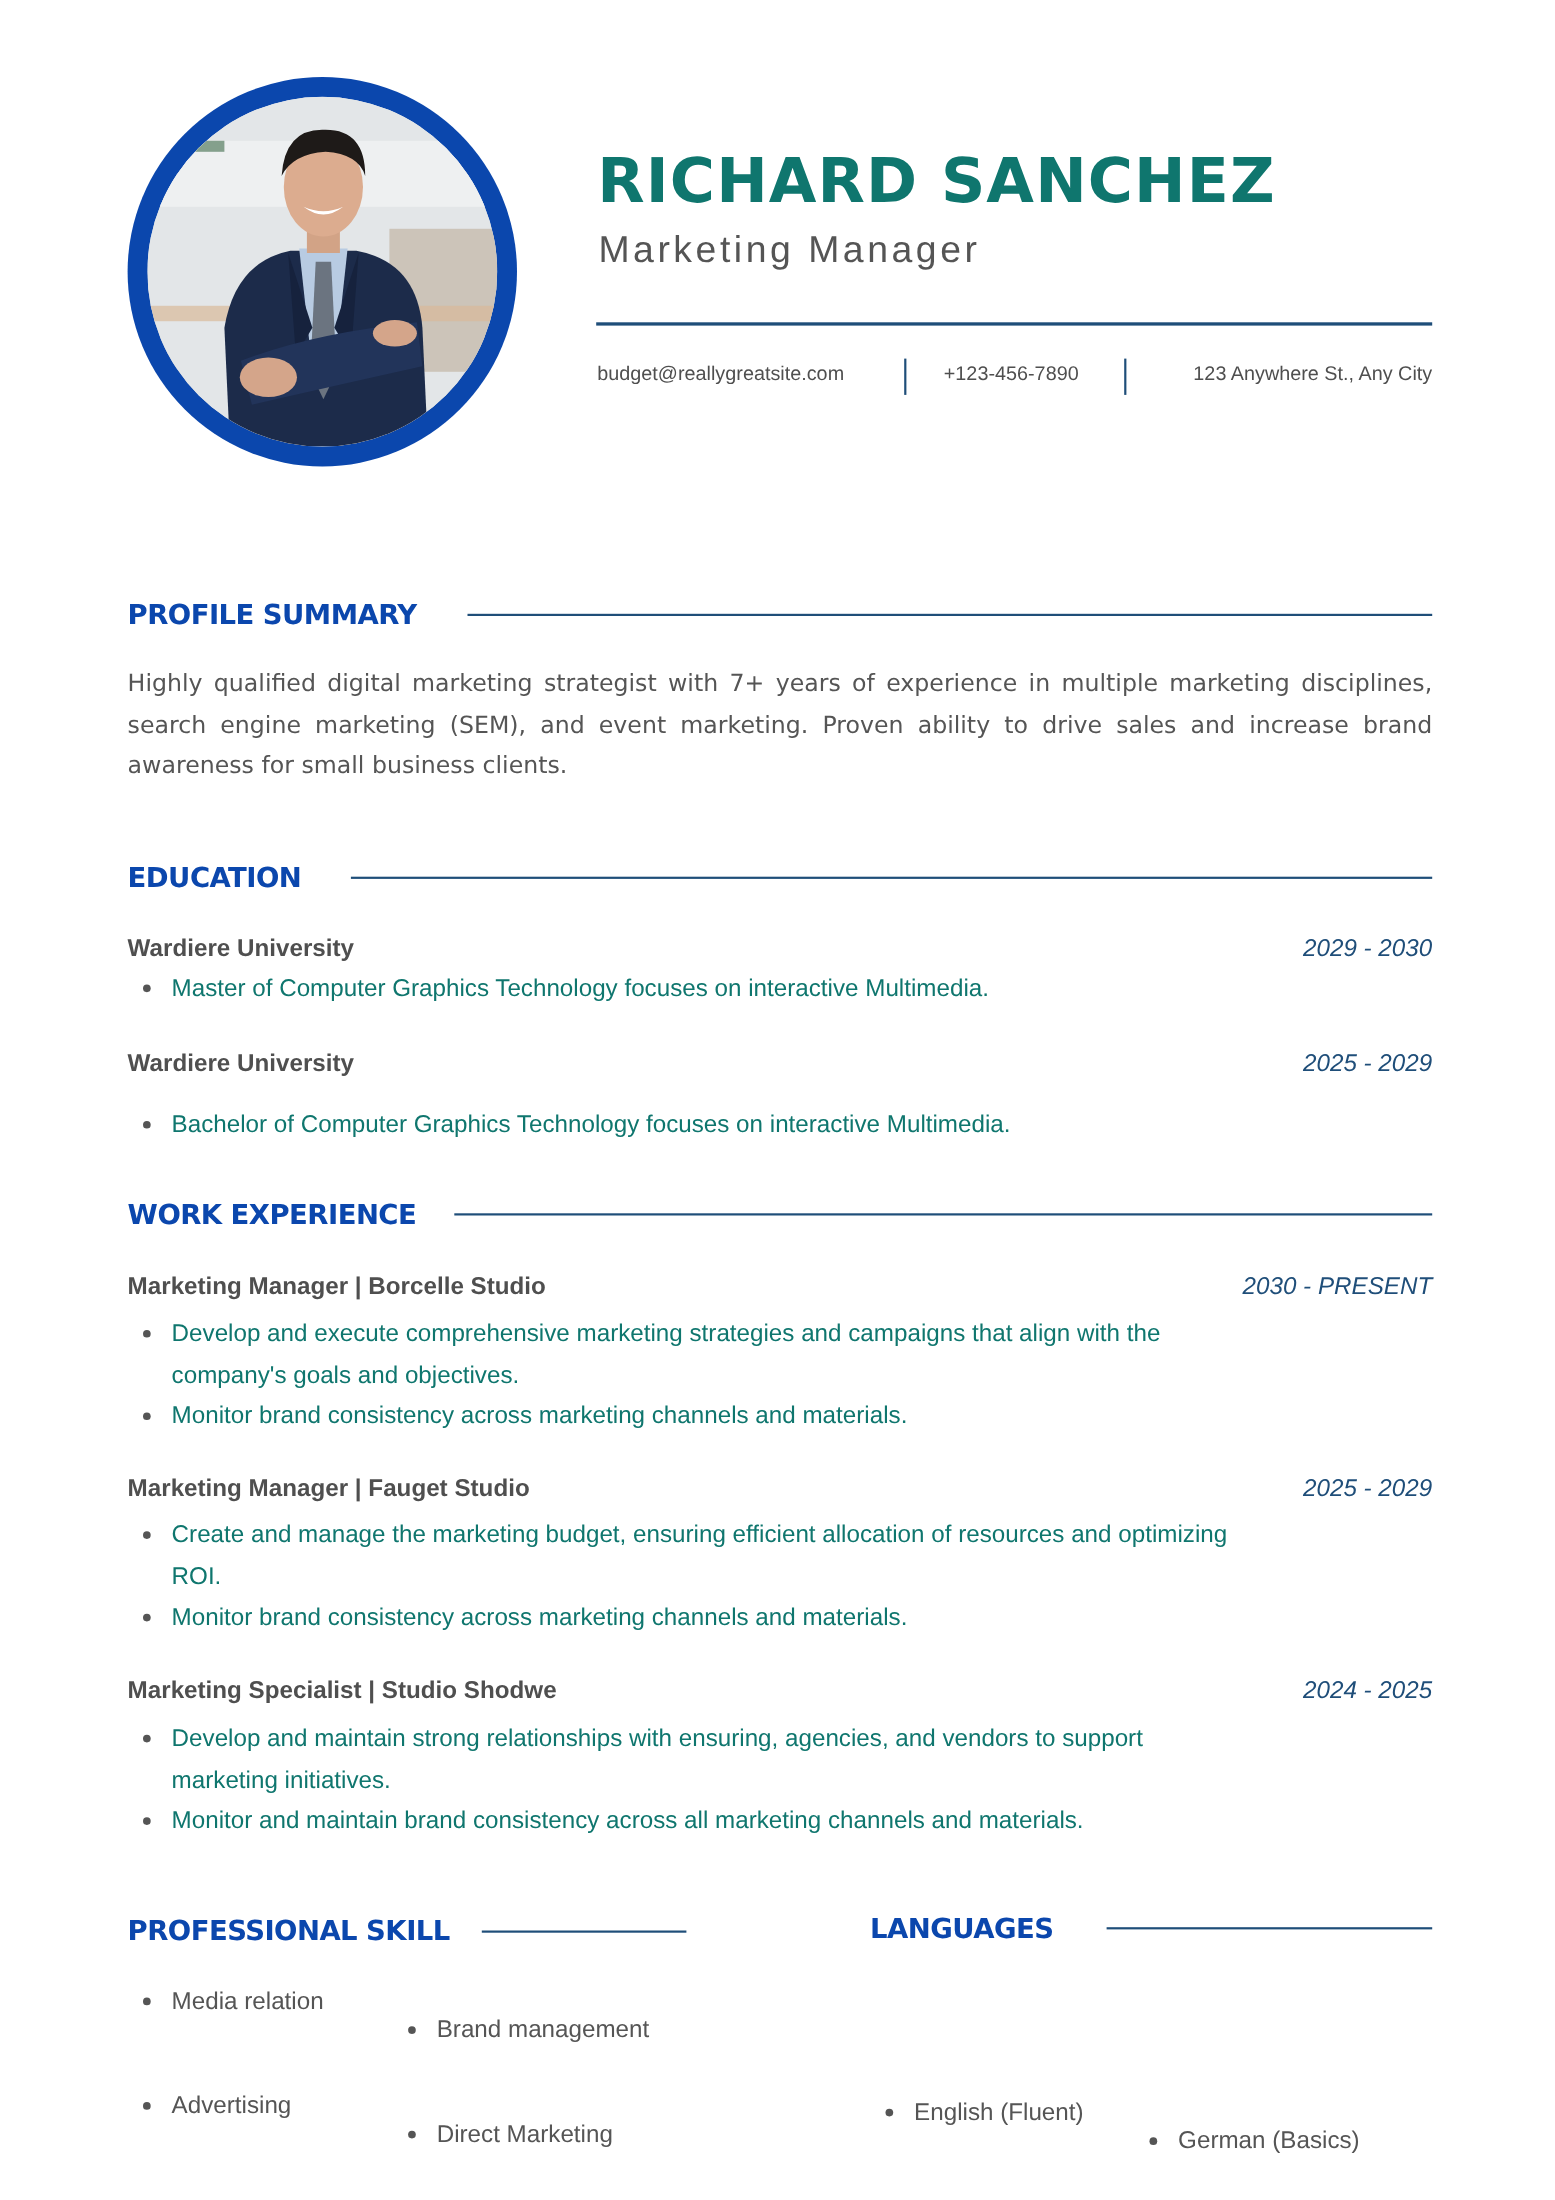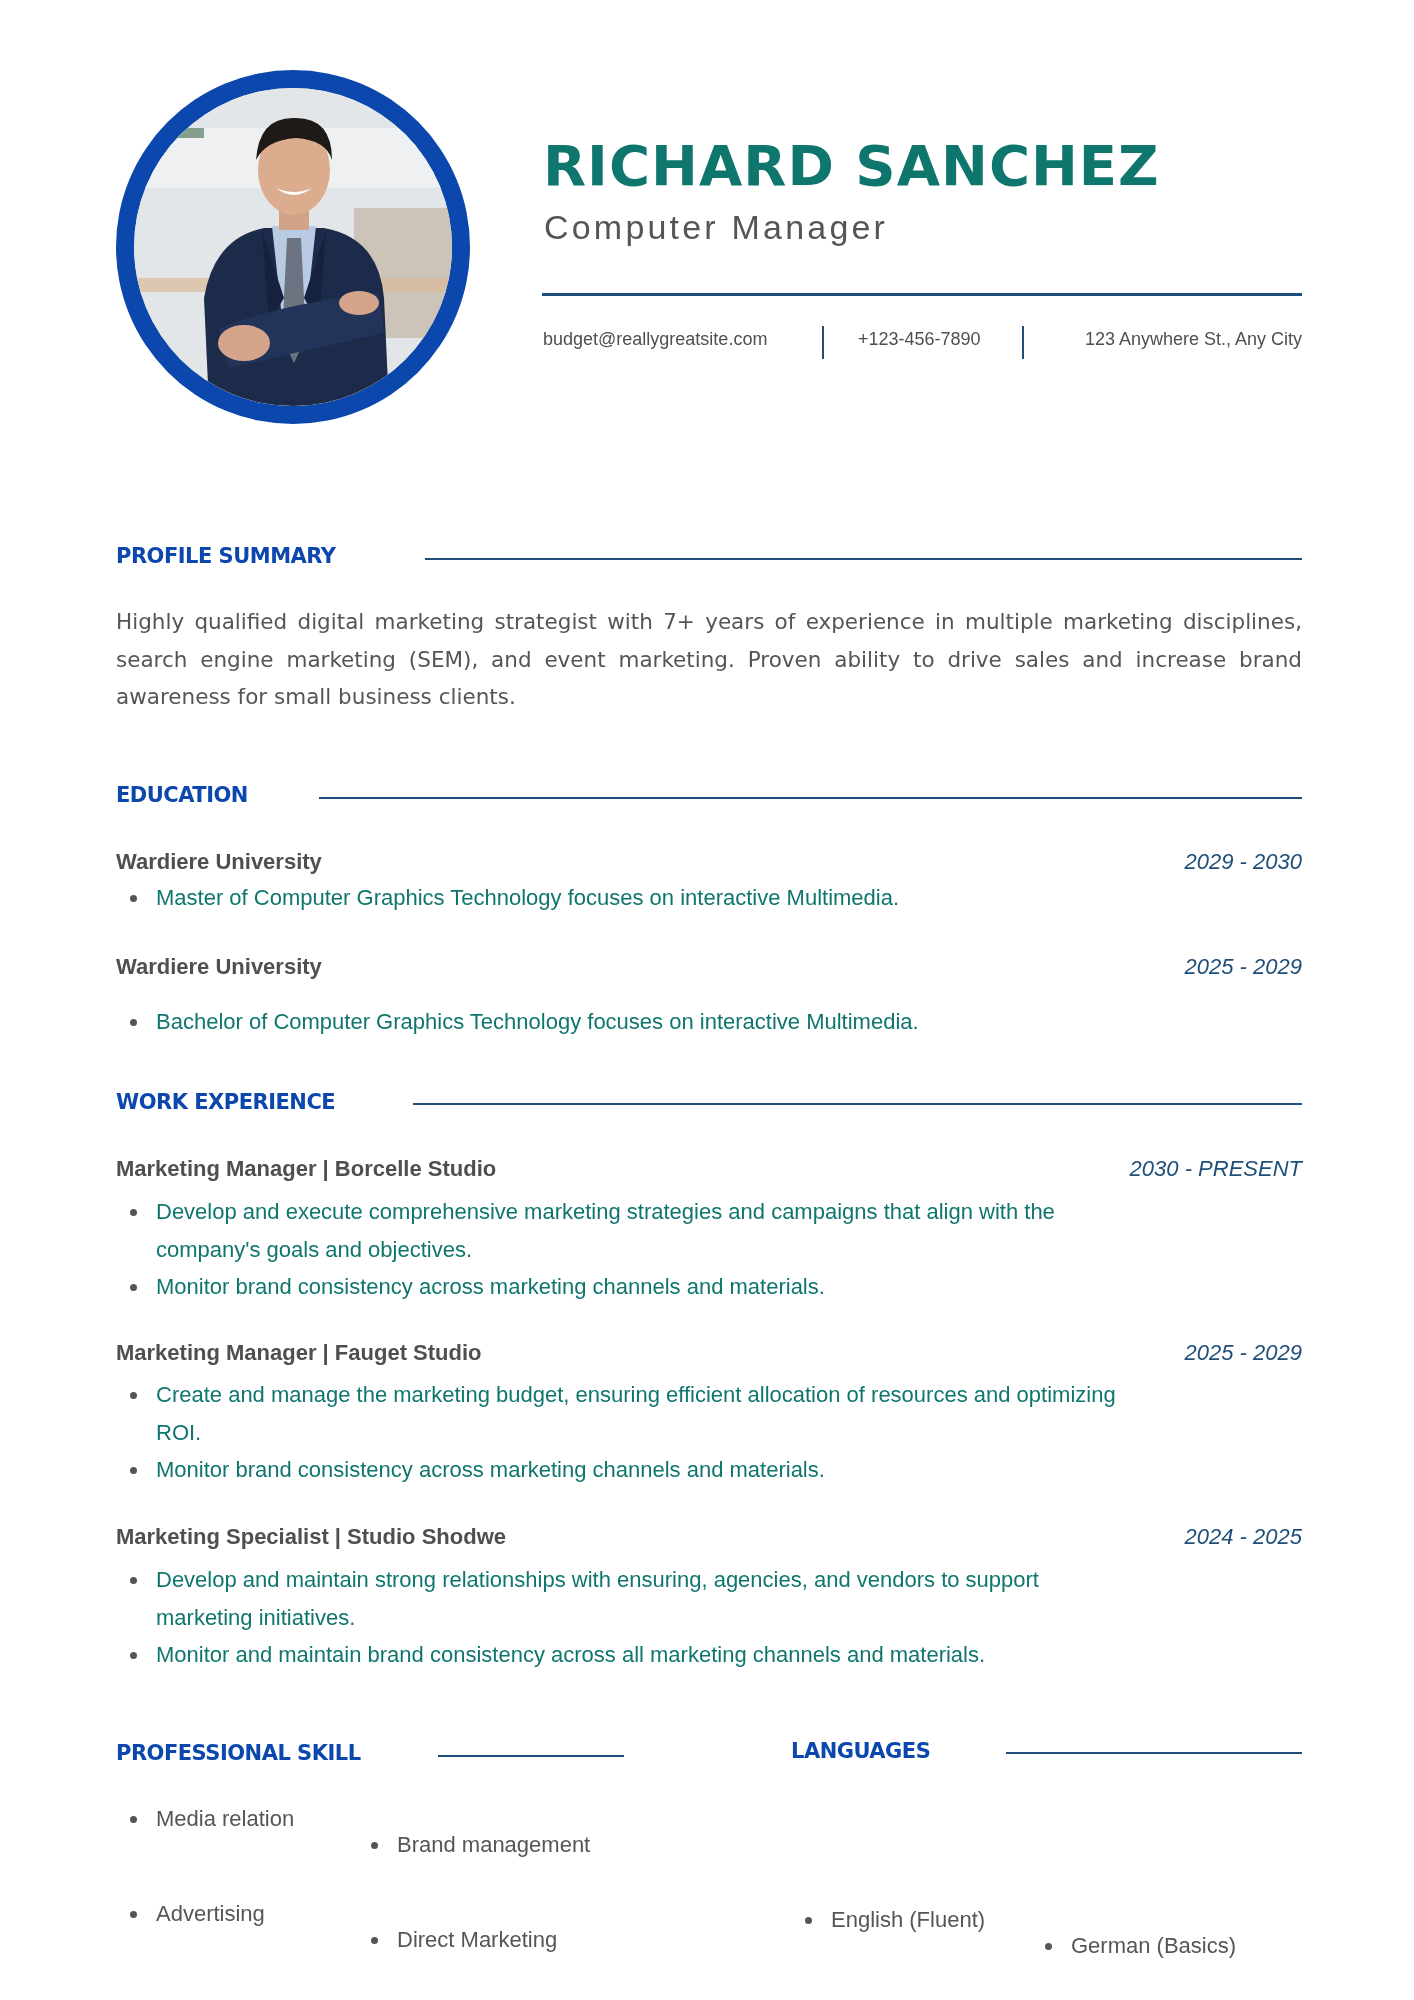--- a/index.html
+++ b/index.html
@@ -13,21 +13,21 @@
            background:linear-gradient(180deg,#e9ecef 0%,#dfe3e6 45%,#cfd3d2 60%,#e2ddd2 70%,#d9dcdc 100%); }
   .photo svg { width:100%; height:100%; display:block; }
   
   .name { left:543px; top:138px; font-family:"DejaVu Sans", sans-serif; font-weight:bold;
           font-size:56px; letter-spacing:1px; color:#0f766e; line-height:1; white-space:nowrap; }
   .title { left:544px; top:210px; font-size:34px; letter-spacing:3.2px; color:#555555; line-height:1; white-space:nowrap; }
   .hline { background:#1f4e79; height:3px; }
   .contact { top:328px; font-size:18px; color:#4f4f4f; line-height:22px; white-space:nowrap; }
   .vsep { width:2px; height:33px; background:#1f4e79; top:326px; }
   
-  .sec-title { font-family:"DejaVu Sans", sans-serif; font-weight:bold; font-size:21px; color:#0b47ad;
+  .sec-title { font-family:"DejaVu Sans", sans-serif; font-weight:bold; font-size:25px; color:#0b47ad;
                line-height:1; white-space:nowrap; letter-spacing:-0.5px; }
   .sec-line { height:2px; background:#1f4e79; }
   .para { left:116px; width:1186px; font-size:21.5px; line-height:37.5px; color:#555555;
           text-align:justify; text-align-last:left; font-family:"DejaVu Sans", sans-serif; }
   .entry-title { font-weight:bold; font-size:22px; color:#4f4f4f; white-space:nowrap; line-height:26px; }
   .date { font-style:italic; font-size:22px; color:#1f4e79; white-space:nowrap; line-height:26px; text-align:right; }
   ul.blist { margin:0; padding:0; list-style:none; }
   ul.blist li { position:relative; padding-left:40px; font-size:22px; line-height:37.5px; color:#0f766e; }
   ul.blist li::before { content:""; position:absolute; left:14px; top:16px; width:7px; height:7px;
                         border-radius:50%; background:#555555; }
@@ -60,21 +60,21 @@
     <ellipse cx="225" cy="215" rx="20" ry="12" fill="#d4a58a"></ellipse>
 
     <rect x="145" y="110" width="30" height="32" fill="#d2a386"></rect>
     <ellipse cx="160" cy="82" rx="36" ry="45" fill="#dcac8f"></ellipse>
     <path d="M122 72 Q125 28 162 30 Q198 30 198 72 Q192 52 162 50 Q132 52 122 72 Z" fill="#1e1a18"></path>
     <path d="M142 100 Q160 114 178 100 Q160 108 142 100 Z" fill="#ffffff"></path>
   </svg>
 </div>
 
 <div class="abs name">RICHARD SANCHEZ</div>
-<div class="abs title">Computer Manager</div>
+<div class="abs title">Marketing Manager</div>
 <div class="abs hline" style="left:542px; top:293px; width:760px;"></div>
 
 <div class="abs contact" style="left:543px;">budget@reallygreatsite.com</div>
 <div class="abs vsep" style="left:822px;"></div>
 <div class="abs contact" style="left:858px;">+123-456-7890</div>
 <div class="abs vsep" style="left:1022px;"></div>
 <div class="abs contact" style="right:112px; text-align:center;">123 Anywhere St., Any City</div>
 
 <div class="abs sec-title" style="left:116px; top:546px;">PROFILE SUMMARY</div>
 <div class="abs sec-line" style="left:425px; top:558px; width:877px;"></div>

